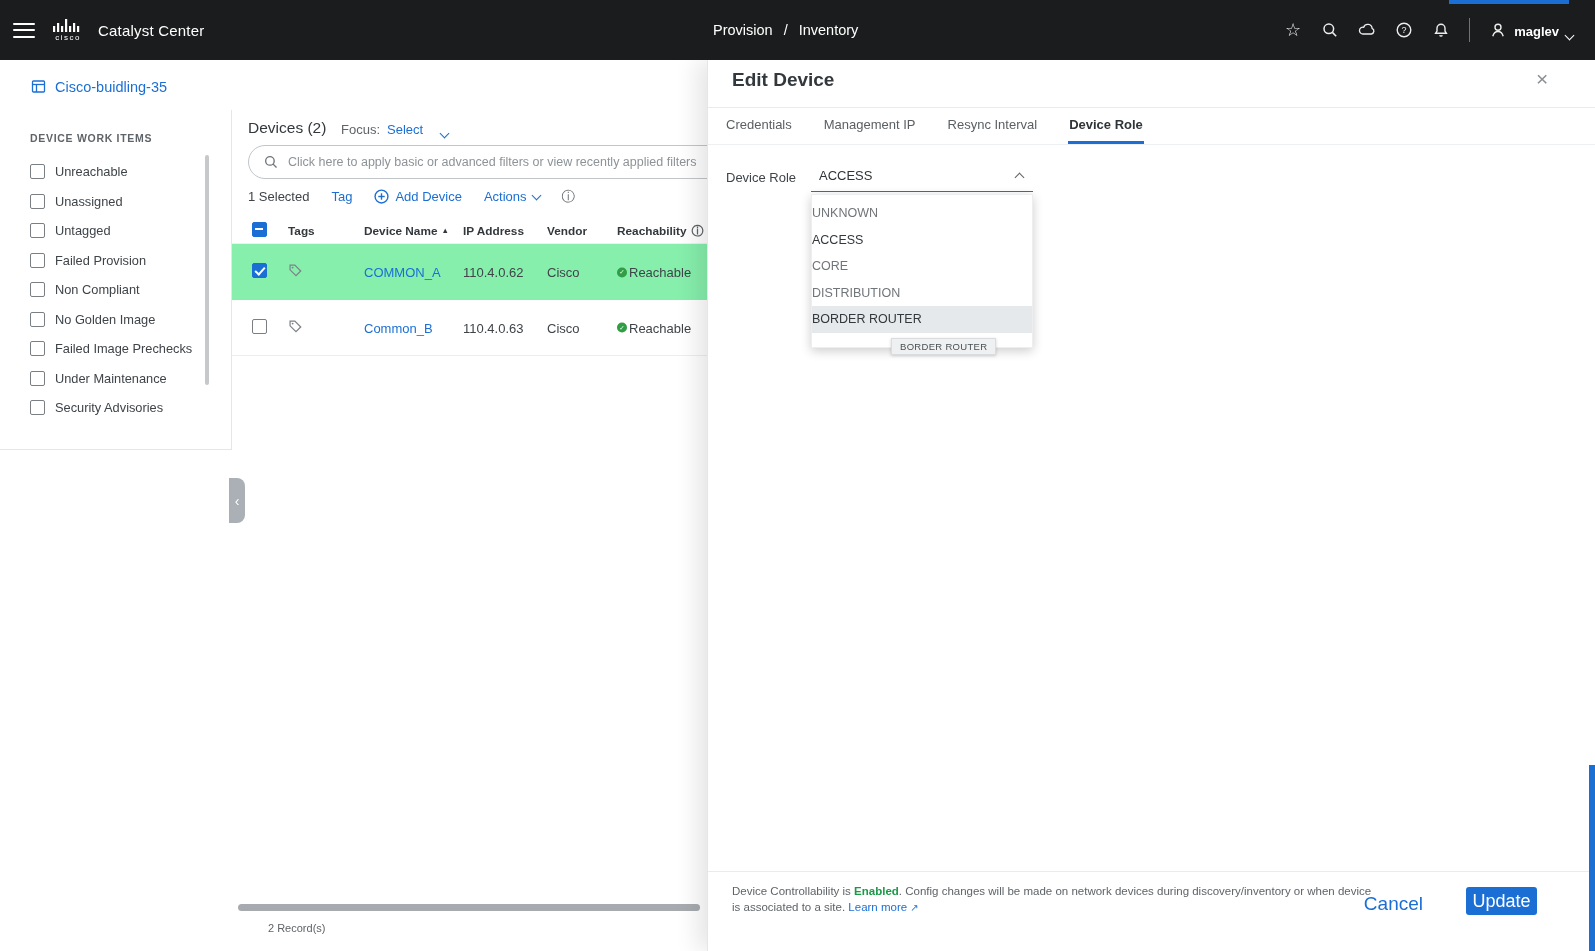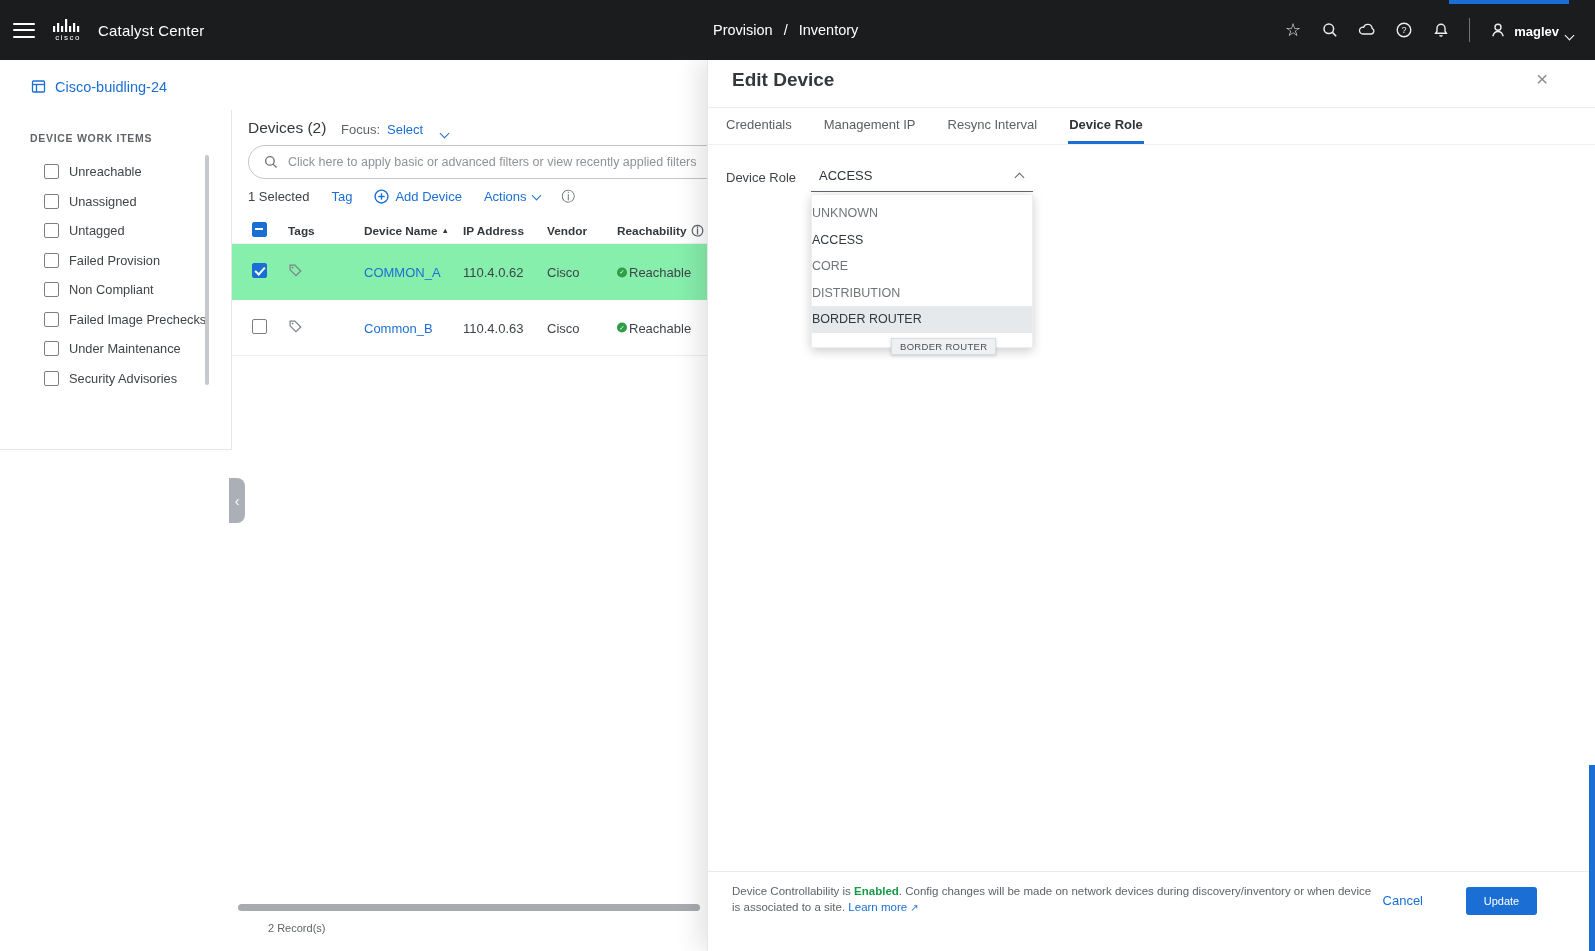--- a/index.html
+++ b/index.html
@@ -27,21 +27,21 @@
 
   
   .content{position:absolute;top:60px;left:0;right:0;bottom:0;background:#fff}
   .site-title{position:absolute;left:30px;top:18px;display:flex;align-items:center;gap:8px;color:#1b6fd4;font-size:14.5px;cursor:pointer}
   .all-pill{position:absolute;left:650px;top:16px;height:25px;padding:0 13px;border-radius:13px;background:#1b6fd4;color:#fff;display:flex;align-items:center;gap:6px;font-size:11.5px;cursor:pointer}
   .all-pill .tick{font-size:10px}
 
   
   .sidebar{position:absolute;left:0;top:50px;width:232px;height:340px;border-right:1px solid #e4e7e9;border-bottom:1px solid #e4e7e9;background:#fff}
   .wi-heading{margin:22px 0 13px 30px;font-size:10.5px;font-weight:700;letter-spacing:.7px;color:#5f6468}
-  .wi-item{display:flex;align-items:center;gap:10px;height:29.5px;padding-left:44px;cursor:pointer}
+  .wi-item{display:flex;align-items:center;gap:10px;height:29.5px;padding-left:30px;cursor:pointer}
   .cb{width:15px;height:15px;border:1.6px solid #7a7f84;border-radius:2px;background:#fff;flex:0 0 auto;position:relative;display:inline-block}
   .cb.checked{background:#1b6fd4;border-color:#1b6fd4}
   .cb.checked::after{content:"";position:absolute;left:3.5px;top:0.5px;width:4px;height:8px;border-right:2px solid #fff;border-bottom:2px solid #fff;transform:rotate(42deg)}
   .cb.indet{background:#1b6fd4;border-color:#1b6fd4}
   .cb.indet::after{content:"";position:absolute;left:2px;top:5px;width:8px;height:2px;background:#fff}
   .wi-label{font-size:12.8px;color:#3f4449}
   .side-scroll{position:absolute;left:205px;top:45px;width:4px;height:230px;border-radius:2px;background:#c6c9cc}
   .collapse-handle{position:absolute;left:229px;top:418px;width:16px;height:45px;background:#aab0b5;border-radius:0 8px 8px 0;color:#fff;display:flex;align-items:center;justify-content:center;font-size:14px;cursor:pointer;z-index:2}
 
   
@@ -84,22 +84,22 @@
   .menu{position:absolute;left:103px;top:134px;width:222px;background:#fff;box-shadow:0 3px 10px rgba(0,0,0,.20);border:1px solid #eceef0;padding:5px 0 14px;z-index:8}
   .opt{height:26.5px;display:flex;align-items:center;font-size:12.5px;color:#70757a;cursor:pointer}
   .opt.selected{color:#33383c}
   .opt.hl{background:#e6e9eb;color:#33383c}
   .tooltip{position:absolute;left:183px;top:278px;background:#eef0f1;border:1px solid #dadde0;box-shadow:0 1px 3px rgba(0,0,0,.18);padding:2px 8px;font-size:9.5px;color:#4a4f53;z-index:9;letter-spacing:.3px;white-space:nowrap}
   .panel-footer-divider{position:absolute;left:0;right:0;top:811px;height:1px;background:#e9ebed}
   .foot-note{position:absolute;left:24px;top:824px;width:648px;font-size:11.5px;line-height:15.5px;color:#5f6468}
   .enabled{color:#199a47;font-weight:700}
   .learn{color:#1b6fd4;cursor:pointer;white-space:nowrap}
   .ext-glyph{font-size:10px}
-  .cancel{position:absolute;right:172px;top:833px;color:#1b6fd4;font-size:13px;cursor:pointer;background:none;border:0;font-family:inherit}
-  .update{position:absolute;right:58px;top:827px;width:71px;height:28px;background:#1b6fd4;color:#fff;border:0;border-radius:3px;font-size:11px;font-family:inherit;cursor:pointer}
+  .cancel{position:absolute;right:172px;top:833px;color:#1b6fd4;font-size:19px;cursor:pointer;background:none;border:0;font-family:inherit}
+  .update{position:absolute;right:58px;top:827px;width:71px;height:28px;background:#1b6fd4;color:#fff;border:0;border-radius:3px;font-size:18px;font-family:inherit;cursor:pointer}
   .right-scroll{position:absolute;right:0;top:705px;width:6px;height:186px;background:#1b6fd4;z-index:9;cursor:pointer}
 </style>
 </head>
 <body>
 
 <div class="screen">
 
   <header class="topbar">
     <div class="hamburger">
         <span></span>
@@ -169,21 +169,21 @@
   <div class="top-accent"></div>
 
   <div class="content">
 
     <div class="site-title">
       <svg width="17" height="17" viewBox="0 0 17 17" fill="none" stroke="#1b6fd4" stroke-width="1.3">
         <rect x="2.5" y="3" width="12" height="11" rx="1"></rect>
         <line x1="2.5" y1="6.5" x2="14.5" y2="6.5"></line>
         <line x1="6.5" y1="6.5" x2="6.5" y2="14"></line>
       </svg>
-      <span>Cisco-buidling-24</span>
+      <span>Cisco-buidling-35</span>
     </div>
 
     <div class="all-pill">
       <span class="tick">✓</span>
       <span>All</span>
     </div>
 
     <aside class="sidebar">
       <div class="wi-heading">DEVICE WORK ITEMS</div>
 
@@ -199,20 +199,24 @@
         <span class="cb"></span>
         <span class="wi-label">Untagged</span>
       </div>
       <div class="wi-item">
         <span class="cb"></span>
         <span class="wi-label">Failed Provision</span>
       </div>
       <div class="wi-item">
         <span class="cb"></span>
         <span class="wi-label">Non Compliant</span>
+      </div>
+      <div class="wi-item">
+        <span class="cb"></span>
+        <span class="wi-label">No Golden Image</span>
       </div>
       <div class="wi-item">
         <span class="cb"></span>
         <span class="wi-label">Failed Image Prechecks</span>
       </div>
       <div class="wi-item">
         <span class="cb"></span>
         <span class="wi-label">Under Maintenance</span>
       </div>
       <div class="wi-item">

